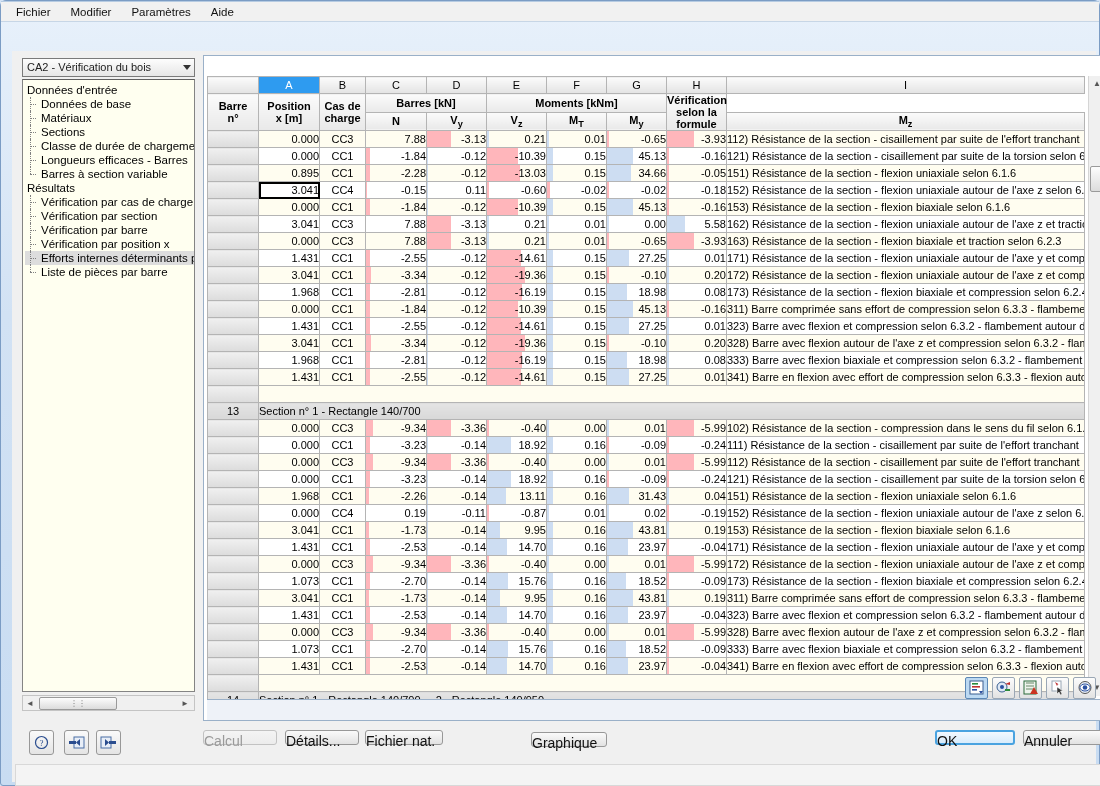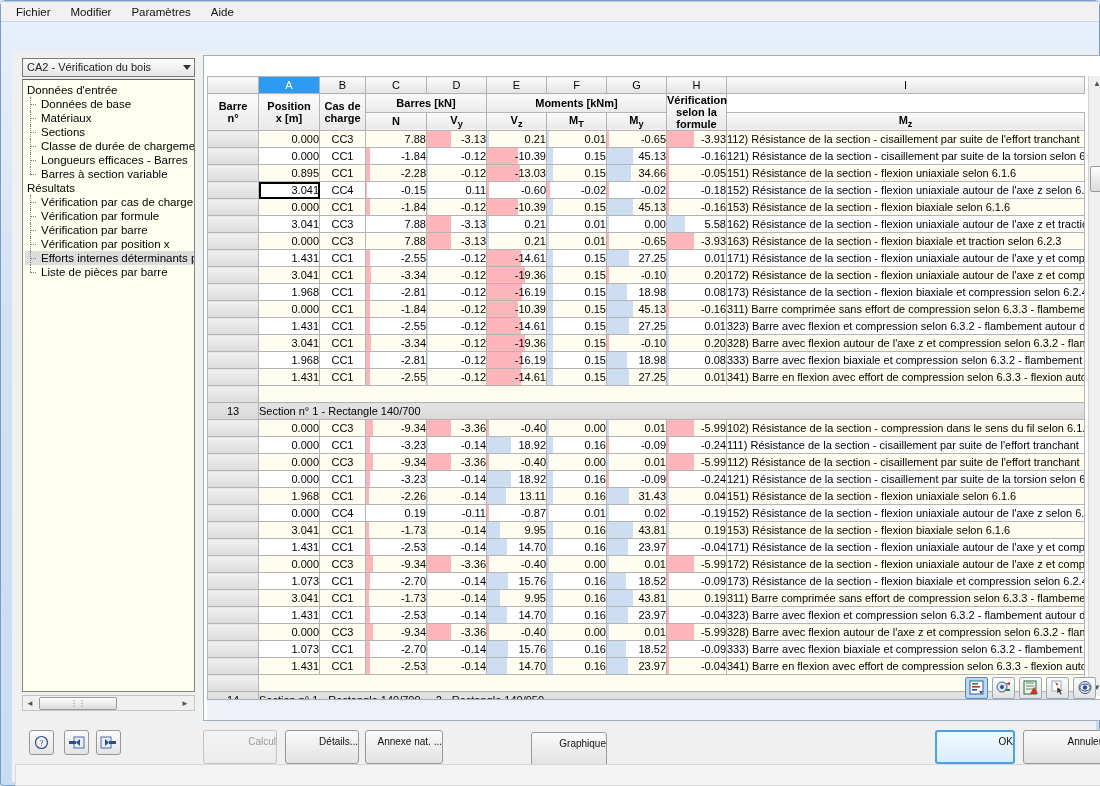--- a/index.html
+++ b/index.html
@@ -145,23 +145,23 @@
   #iconbar { position:absolute; right:6px; top:-23px; display:flex; gap:4px; }
   .tbtn {
     width:23px; height:22px; border:1px solid #9aa7b5; border-radius:2px;
     background:linear-gradient(180deg,#fcfcfc,#e2e2e2);
     display:flex; align-items:center; justify-content:center; cursor:pointer;
   }
   .tbtn.on { background:#bcd9f2; border-color:#5b87b5; }
   
   #btnbar { position:absolute; left:3px; top:675px; width:1092px; height:36px; }
   .btn {
-    position:absolute; height:34px; border:1px solid #989898; border-radius:3px;
+    position:absolute; height:15px; border:1px solid #989898; border-radius:3px;
     background:linear-gradient(180deg,#fafafa,#e2e2e2);
-    font-size:10px; text-align:right; line-height:21px; color:#111; cursor:pointer;
+    font-size:14px; text-align:left; line-height:21px; color:#111; cursor:pointer;
   }
   .btn.dis { color:#9a9a9a; background:linear-gradient(180deg,#f4f4f4,#ececec); border-color:#c2c2c2;}
   .btn.def { border:2px solid #4aa3e0; background:linear-gradient(180deg,#f2f9ff,#d9ecfb); line-height:19px;}
   .sqbtn {
     position:absolute; width:25px; height:25px; border:1px solid #989898; border-radius:3px;
     background:linear-gradient(180deg,#fafafa,#e4e4e4); cursor:pointer;
     display:flex; align-items:center; justify-content:center;
   }
   #statusbar {
     position:absolute; left:3px; top:713px; width:1092px; height:22px;
@@ -193,21 +193,21 @@
         <div id="tree">
             <div class="tnode"><span>Données d'entrée</span></div>
             <div class="tnode child"><span>Données de base</span></div>
             <div class="tnode child"><span>Matériaux</span></div>
             <div class="tnode child"><span>Sections</span></div>
             <div class="tnode child"><span>Classe de durée de chargement</span></div>
             <div class="tnode child"><span>Longueurs efficaces - Barres</span></div>
             <div class="tnode child last"><span>Barres à section variable</span></div>
             <div class="tnode"><span>Résultats</span></div>
             <div class="tnode child"><span>Vérification par cas de charge</span></div>
-            <div class="tnode child"><span>Vérification par formule</span></div>
+            <div class="tnode child"><span>Vérification par section</span></div>
             <div class="tnode child"><span>Vérification par barre</span></div>
             <div class="tnode child"><span>Vérification par position x</span></div>
             <div class="tnode child sel"><span>Efforts internes déterminants pa</span></div>
             <div class="tnode child last"><span>Liste de pièces par barre</span></div>
           </div>
         <div id="hscroll">
           <div class="ar">◄</div>
           <div class="thumb">⋮⋮</div>
           <div class="ar" style="position:absolute;right:2px;">►</div>
         </div>
@@ -708,21 +708,21 @@
       <div class="sqbtn" style="left:81px; top:4px;">
         <svg width="17" height="15" viewBox="0 0 17 15">
           <rect x="1" y="2" width="10" height="11" fill="#e8eef7" stroke="#4a6fa5"></rect>
           <path d="M9 7.5 L5 4 L5 11 Z" fill="#2a4d8f"></path>
           <rect x="9" y="6" width="7" height="3" fill="#2a4d8f"></rect>
         </svg>
       </div>
 
       <div class="btn dis" style="left:188px; top:4px; width:74px;">Calcul</div>
       <div class="btn" style="left:270px; top:4px; width:74px;">Détails...</div>
-      <div class="btn" style="left:350px; top:4px; width:78px;">Annexe nat. ...</div>
+      <div class="btn" style="left:350px; top:4px; width:78px;">Fichier nat. ...</div>
       <div class="btn" style="left:516px; top:6px; width:76px;">Graphique</div>
       <div class="btn def" style="left:920px; top:4px; width:80px;">OK</div>
       <div class="btn" style="left:1008px; top:4px; width:80px;">Annuler</div>
     </div>
 
     <div id="statusbar"></div>
   </div>
 </div>
 
 </body></html>

